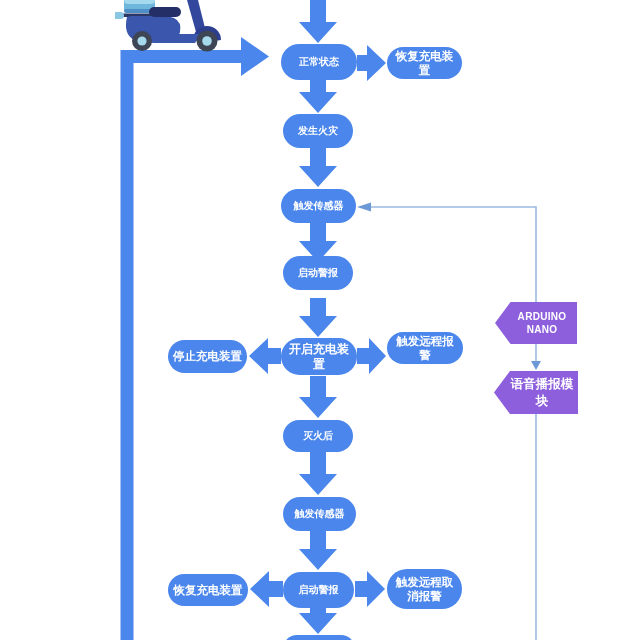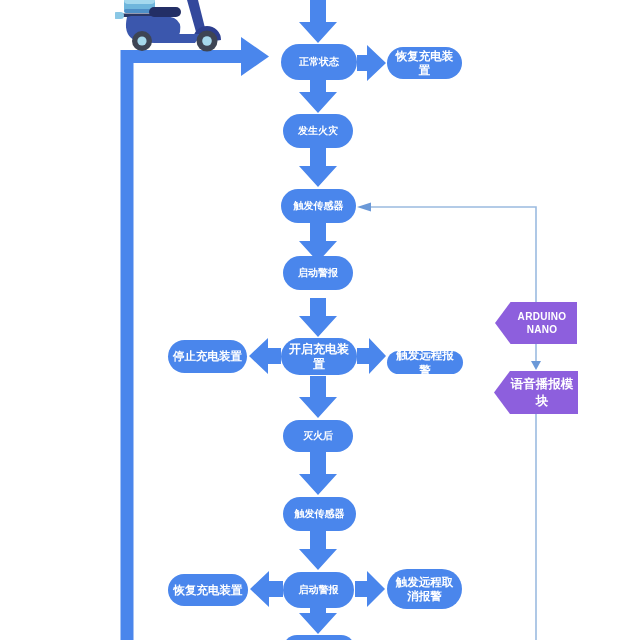--- a/index.html
+++ b/index.html
@@ -39,21 +39,21 @@
   #node-arduino-nano{left:495px;top:302px;width:82px;height:42px;font-size:10px;letter-spacing:.3px;}
   #node-arduino-nano span{display:block;width:58px;}
   #node-voice-module{left:494px;top:371px;width:84px;height:43px;font-size:12.5px;}
   #node-normal-state{left:281px;top:44px;width:76px;height:36px;}
   #node-start-charging{left:387px;top:47px;width:75px;height:32px;}
   #node-fire-occurs{left:283px;top:114px;width:70px;height:34px;}
   #node-trigger-sensor-1{left:281px;top:189px;width:75px;height:34px;}
   #node-start-alarm{left:283px;top:256px;width:70px;height:34px;}
   #node-start-extinguisher{left:281px;top:338px;width:76px;height:37px;font-size:12px;}
   #node-stop-charging{left:168px;top:340px;width:79px;height:33px;}
-  #node-trigger-remote-alarm{left:387px;top:351px;width:76px;height:23px;}
+  #node-trigger-remote-alarm{left:387px;top:332px;width:76px;height:32px;}
   #node-after-extinguish{left:283px;top:420px;width:70px;height:32px;text-align:right;}
   #node-trigger-sensor-2{left:283px;top:497px;width:73px;height:34px;}
   #node-cancel-alarm{left:283px;top:572px;width:71px;height:36px;}
   #node-restore-charging{left:168px;top:574px;width:80px;height:32px;}
   #node-trigger-remote-cancel{left:387px;top:569px;width:75px;height:40px;padding:2px 8px;}
   #node-bottom-partial{left:283px;top:635px;width:72px;height:28px;}
   #scooter{position:absolute;left:115px;top:0;width:110px;height:52px;}
 </style>
 </head>
 <body>

